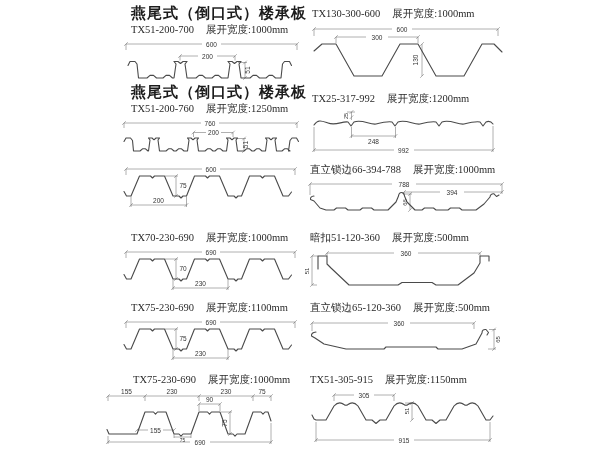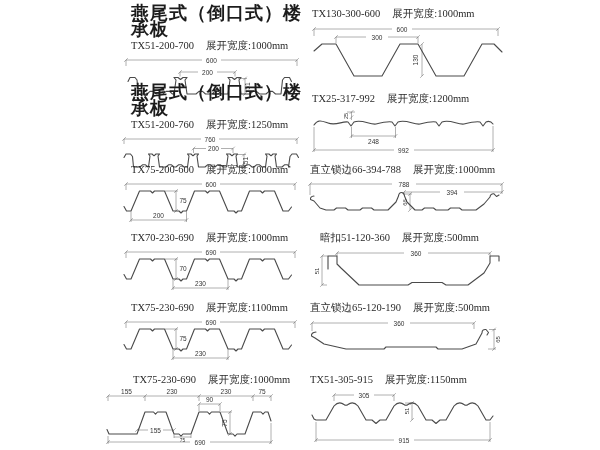--- a/index.html
+++ b/index.html
@@ -1,19 +1,19 @@
 <!DOCTYPE html>
 <html><head>
 <meta charset="utf-8">
 <style>
   html,body{margin:0;padding:0;background:#e8e8e8;}
   .canvas{position:relative;width:600px;height:450px;background:#ffffff;overflow:hidden;
           font-family:"Liberation Sans","DejaVu Sans",sans-serif;color:#2b2b2b;}
   .sec{position:absolute;}
-  .h{font-size:18px;font-weight:bold;color:#1c1c1c;letter-spacing:1px;line-height:16px;}
+  .h{font-size:15px;font-weight:bold;color:#1c1c1c;letter-spacing:1px;line-height:16px;}
   .sub{font-size:10.5px;color:#2a2a2a;line-height:13px;margin-top:2px;white-space:nowrap;font-family:Liberation Serif, serif;}
   .sub .m{margin-right:12px;}
   .ind{margin-left:13px;}
   .ind6{margin-left:6px;}
   .ind33{margin-left:33px;}
   svg{display:block;margin-top:2px;}
   .p{fill:none;stroke:#4a4a4a;stroke-width:1.1;stroke-linejoin:round;stroke-linecap:round;}
   .d{fill:none;stroke:#6e6e6e;stroke-width:0.55;}
   text{font-family:"Liberation Sans","DejaVu Sans",sans-serif;font-size:6.5px;fill:#333;text-anchor:middle;}
   .s55{font-size:5.5px;}.s48{font-size:4.8px;}.s6{font-size:6px;}.ts{text-anchor:start;}
@@ -45,23 +45,20 @@
     <svg width="188" height="38" viewBox="0 0 188 38">
       <path class="d" d="M6,6 H83 M101,6 H179 M6,6 V11 M179,6 V11 M4.2,7.8 L7.8,4.2 M177.2,7.8 L180.8,4.2 M75.5,15.5 H88 M103,15.5 H115 M75.5,15.5 V20 M115,15.5 V20 M73.7,17.3 L77.3,13.7 M113.2,17.3 L116.8,13.7 M126,21.5 V34 M119,21.5 H128 M124.2,23.3 L127.8,19.7 M124.2,35.8 L127.8,32.2"></path>
       <path class="p" d="M6,24.5 L8,21 L12.5,21 L14.5,23.5 L15.5,34 L22,34 l2.5,-2.2 l3,0 l2.5,2.2 L30.5,34 L32,23 L30.5,21 M30.5,21 h3.5 l2,1.8 l2,-1.8 h3.5 M41.5,21 L40,23 L41.5,34 L48,34 l2.5,-2.2 l3,0 l2.5,2.2 L58,34 l2.5,-2.2 l3,0 l2.5,2.2 L69.5,34 L71,23 L69.5,21 M69.5,21 h3.5 l2,1.8 l2,-1.8 h3.5 M80.5,21 L79,23 L80.5,34 L87,34 l2.5,-2.2 l3,0 l2.5,2.2 L97,34 l2.5,-2.2 l3,0 l2.5,2.2 L108.5,34 L110,23 L108.5,21 M108.5,21 h3.5 l2,1.8 l2,-1.8 h3.5 M119.5,21 L118,23 L119.5,34 L126,34 l2.5,-2.2 l3,0 l2.5,2.2 L136,34 l2.5,-2.2 l3,0 l2.5,2.2 L147.5,34 L149,23 L147.5,21 M147.5,21 h3.5 l2,1.8 l2,-1.8 h3.5 M158.5,21 L157,23 L158.5,34 L164,34 l2.5,-2.2 l3,0 l2.5,2.2 L170.5,34 L172,23.5 L174,21 L178.5,21 L180.5,24.5"></path>
       <text x="92" y="8.8">760</text>
       <text x="95.5" y="18">200</text>
       <text x="130" y="27.5" transform="rotate(-90 130 27.5)">51</text>
     </svg>
   </div>
 
   <div class="sec" style="left:118px;top:161px;width:195px;">
-    <div class="sub ind">
-      <span class="m">TX75-200-600</span><span>展开宽度:1000mm</span>
-    </div>
     <svg width="188" height="46" viewBox="0 0 188 46">
       <path class="d" d="M8,6 H84 M102,6 H177 M8,6 V12 M177,6 V12 M6.2,7.8 L9.8,4.2 M175.2,7.8 L178.8,4.2 M58,13 V33 M47,13 H60 M56.2,14.8 L59.8,11.2 M56.2,34.8 L59.8,31.2 M13,33.5 V44 M68.5,33.5 V44 M13,42 H68.5 M11.2,43.8 L14.8,40.2 M66.7,43.8 L70.3,40.2"></path>
       <path class="p" d="M6,28.5 L8.5,33 L13,33 L21.5,13 L32.5,13 l2,2 l2,-2 L46.5,13 L55,33 L61,33 l2,2 l2,-2 L68.5,33 L76.5,13 L87.5,13 l2,2 l2,-2 L101.5,13 L110,33 L116,33 l2,2 l2,-2 L123.5,33 L131.5,13 L142.5,13 l2,2 l2,-2 L156.5,13 L165,33 L170.5,33 L173.5,29"></path>
       <text x="93" y="8.8">600</text>
       <text x="61.5" y="25" class="ts">75</text>
       <text x="40.5" y="40">200</text>
     </svg>
   </div>
 
   <div class="sec" style="left:118px;top:229px;width:195px;">
@@ -141,35 +138,35 @@
     </div>
     <svg width="205" height="38" viewBox="0 0 205 38">
       <path class="d" d="M6,6 H88 M112,6 H198 M6,6 V17 M198,6 V16 M4.2,7.8 L7.8,4.2 M196.2,7.8 L199.8,4.2 M100,14 H136 M160,14 H198 M100,14 V17 M98.2,15.8 L101.8,12.2 M196.2,15.8 L199.8,12.2 M106,16 V32 M99,16 H108 M104.2,17.8 L107.8,14.2 M104.2,33.8 L107.8,30.2"></path>
       <path class="p" d="M10,18 Q6,18.5 6.5,21.5 L10,23 L16,30 L22,32 L30,32 l2.5,-2 l9,0 l2.5,2 L56,32 l2.5,-2 l9,0 l2.5,2 L84,32 L92,24 L94.5,18 Q95,14.5 97.5,14.5 Q100,14.5 100.5,18 L103,24 L111,32 L118,32 l2.5,-2 l9,0 l2.5,2 L144,32 l2.5,-2 l9,0 l2.5,2 L172,32 L180,26 L186,19 Q186.5,15.5 190,15.8 L192.5,18.5 L195,17"></path>
       <text x="100" y="8.5">788</text>
       <text x="148" y="16.5">394</text>
       <text x="103" y="24.5" class="s6" transform="rotate(-90 103 24.5)">66</text>
     </svg>
   </div>
 
-  <div class="sec" style="left:314px;top:229px;width:210px;">
+  <div class="sec" style="left:304px;top:229px;width:210px;">
     <div class="sub ind6">
       <span class="m">暗扣51-120-360</span><span>展开宽度:500mm</span>
     </div>
     <svg width="200" height="50" viewBox="0 0 200 50">
       <path class="d" d="M23,7 H90 M114,7 H176 M23,7 V10 M176,7 V10 M21.2,8.8 L24.8,5.2 M174.2,8.8 L177.8,5.2 M8,10 V39 M8,10 H14 M8,39 H13 M6.2,11.8 L9.8,8.2 M6.2,40.8 L9.8,37.2"></path>
       <path class="p" d="M14,10 L14,23 M14,10 L23,10 L23,18 L27,22 L45,39 L94,39 l4,-2.5 L128,36.5 l4,2.5 L154,39 L170,27 L176,17 L176,10 L185,10 L185,15"></path>
       <text x="102" y="9.5">360</text>
       <text x="4.8" y="25" class="s6" transform="rotate(-90 4.8 25)">51</text>
     </svg>
   </div>
 
   <div class="sec" style="left:304px;top:299px;width:210px;">
     <div class="sub ind6">
-      <span class="m">直立锁边65-120-190</span><span>展开宽度:500mm</span>
+      <span class="m">直立锁边65-120-360</span><span>展开宽度:500mm</span>
     </div>
     <svg width="200" height="44" viewBox="0 0 200 44">
       <path class="d" d="M8,7 H84 M106,7 H170 M8,7 V15 M170,7 V13 M6.2,8.8 L9.8,5.2 M168.2,8.8 L171.8,5.2 M190,13.5 V33 M185,13.5 H192 M184,33 H192 M188.2,15.3 L191.8,11.7 M188.2,34.8 L191.8,31.2"></path>
       <path class="p" d="M12,16 Q7,16.5 7.5,20 L11,22 L20,28 L42,33 L80,33 L82,31 L132,31 L134,33 L158,33 L172,28 L178,17 Q178,13 182,13.5 L184.5,16.5 L183,19"></path>
       <text x="95" y="9.5">360</text>
       <text x="195.5" y="23.5" class="s6" transform="rotate(-90 195.5 23.5)">65</text>
     </svg>
   </div>
 
   <div class="sec" style="left:304px;top:371px;width:210px;">

